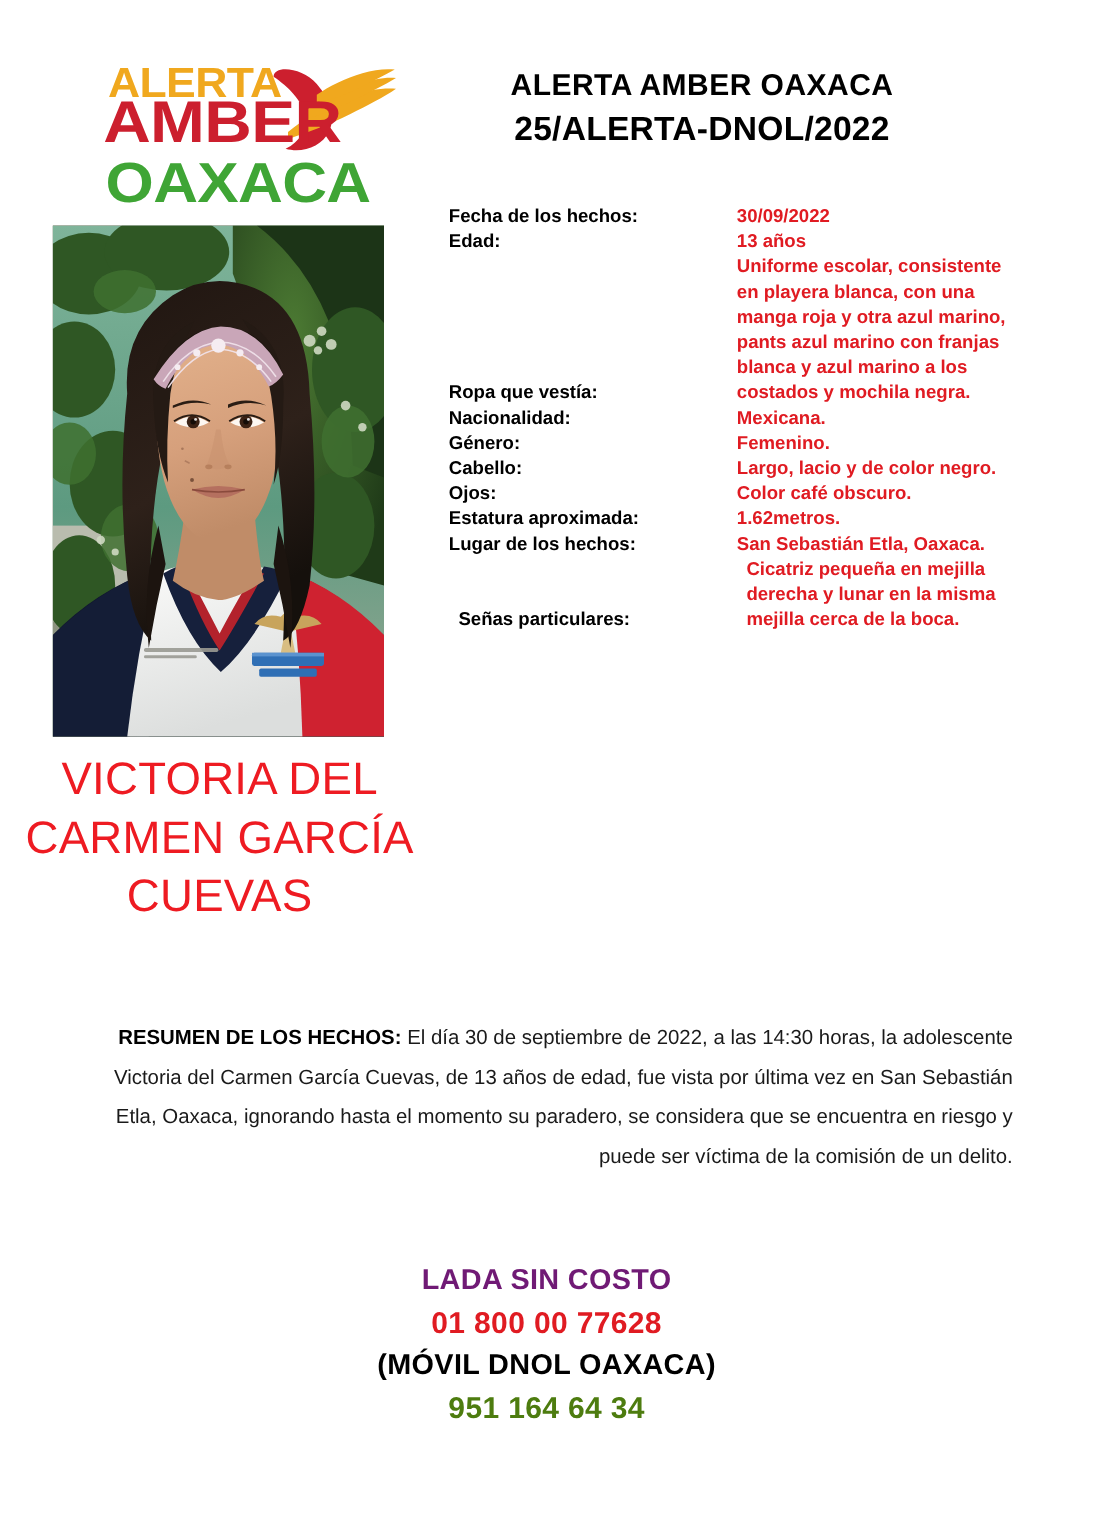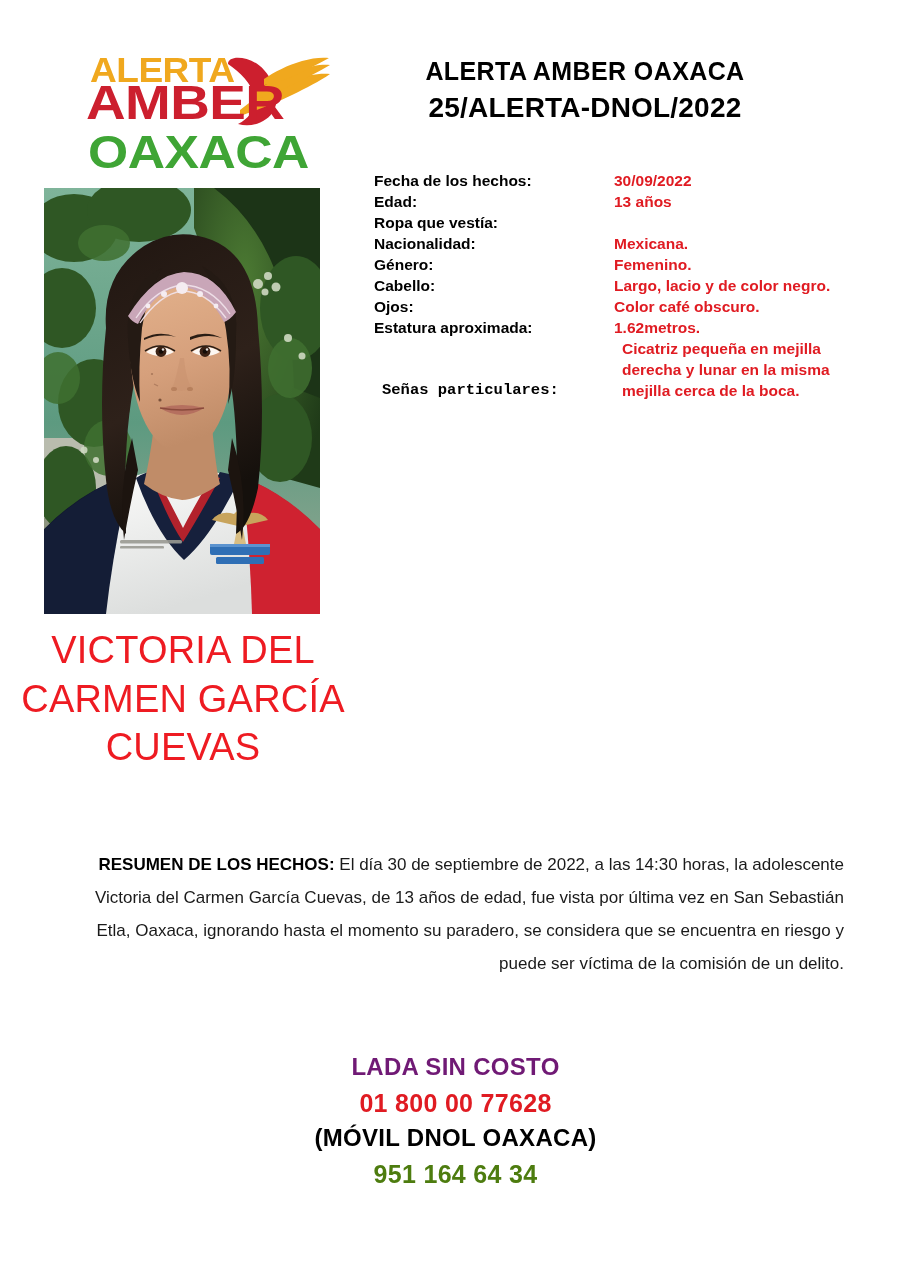--- a/index.html
+++ b/index.html
@@ -131,21 +131,21 @@
   }
   .detail-label {
     width: 212px;
     flex: 0 0 212px;
     font-size: 15.5px;
     font-weight: bold;
     line-height: 21px;
     color: #000000;
     white-space: nowrap;
   }
-  .detail-label.indented { padding-left: 8px; font-family: Liberation Mono, monospace; }
+  .detail-label.indented { padding-left: 8px; }
   .detail-value {
     flex: 1 1 auto;
     font-size: 15.5px;
     font-weight: bold;
     line-height: 21px;
     color: #E01B22;
     max-width: 236px;
   }
 
   
@@ -365,40 +365,45 @@
     <div class="detail-row">
       <div class="detail-label">Fecha de los hechos:</div>
       <div class="detail-value">30/09/2022</div>
     </div>
     <div class="detail-row">
       <div class="detail-label">Edad:</div>
       <div class="detail-value">13 años</div>
     </div>
     <div class="detail-row">
       <div class="detail-label">Ropa que vestía:</div>
+      <div class="detail-value">Uniforme escolar, consistente en playera blanca, con una manga roja y otra azul marino, pants azul marino con franjas blanca y azul marino a los costados y mochila negra.</div>
     </div>
     <div class="detail-row">
       <div class="detail-label">Nacionalidad:</div>
       <div class="detail-value">Mexicana.</div>
     </div>
     <div class="detail-row">
       <div class="detail-label">Género:</div>
       <div class="detail-value">Femenino.</div>
     </div>
     <div class="detail-row">
       <div class="detail-label">Cabello:</div>
       <div class="detail-value">Largo, lacio y de color negro.</div>
     </div>
     <div class="detail-row">
       <div class="detail-label">Ojos:</div>
       <div class="detail-value">Color café obscuro.</div>
     </div>
     <div class="detail-row">
       <div class="detail-label">Estatura aproximada:</div>
       <div class="detail-value"> 1.62metros.</div>
+    </div>
+    <div class="detail-row">
+      <div class="detail-label">Lugar de los hechos:</div>
+      <div class="detail-value">San Sebastián Etla, Oaxaca.</div>
     </div>
     <div class="detail-row">
       <div class="detail-label indented">Señas particulares:</div>
       <div class="detail-value">Cicatriz pequeña en mejilla  derecha y lunar en la misma mejilla cerca de la boca.</div>
     </div>
   </div>
 
 <div id="summary-block">
   <span id="summary-label">RESUMEN DE LOS HECHOS:</span><span id="summary-text"> El día 30 de septiembre de 2022, a las 14:30 horas, la adolescente Victoria del Carmen García Cuevas, de 13 años de edad, fue vista por última vez en San Sebastián Etla, Oaxaca, ignorando hasta el momento su paradero, se considera que se encuentra en riesgo y puede ser víctima de la comisión de un delito.</span>
 </div>

